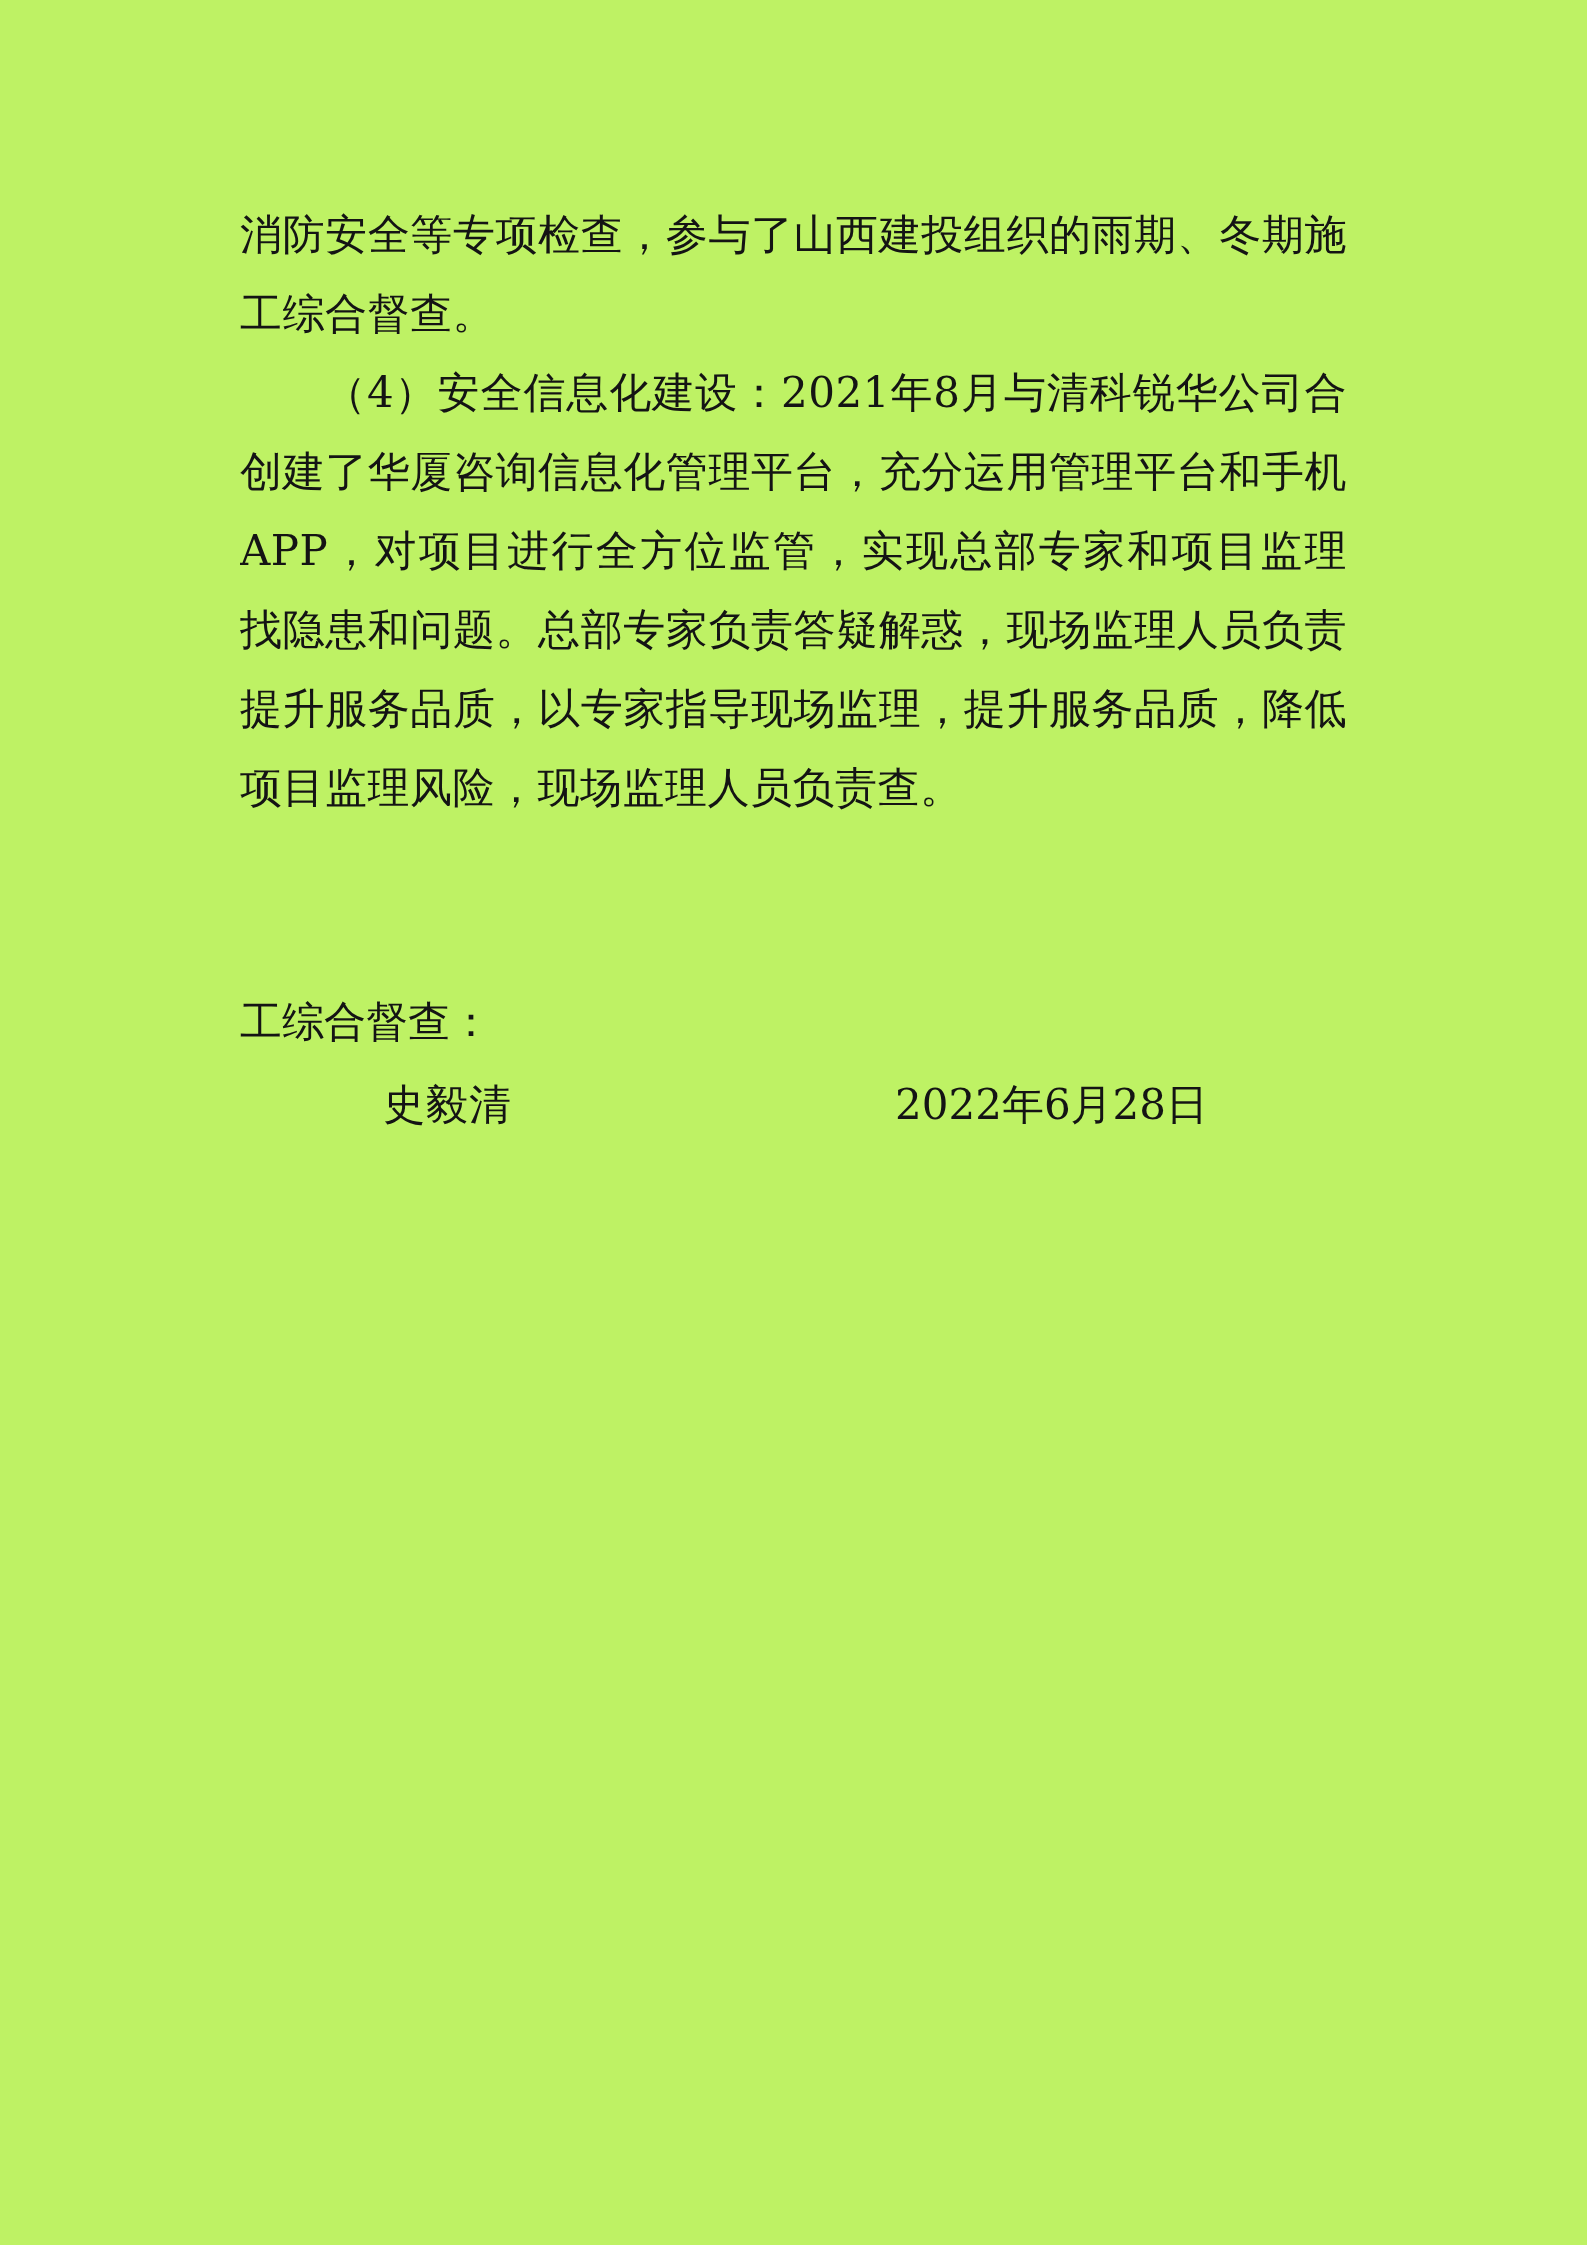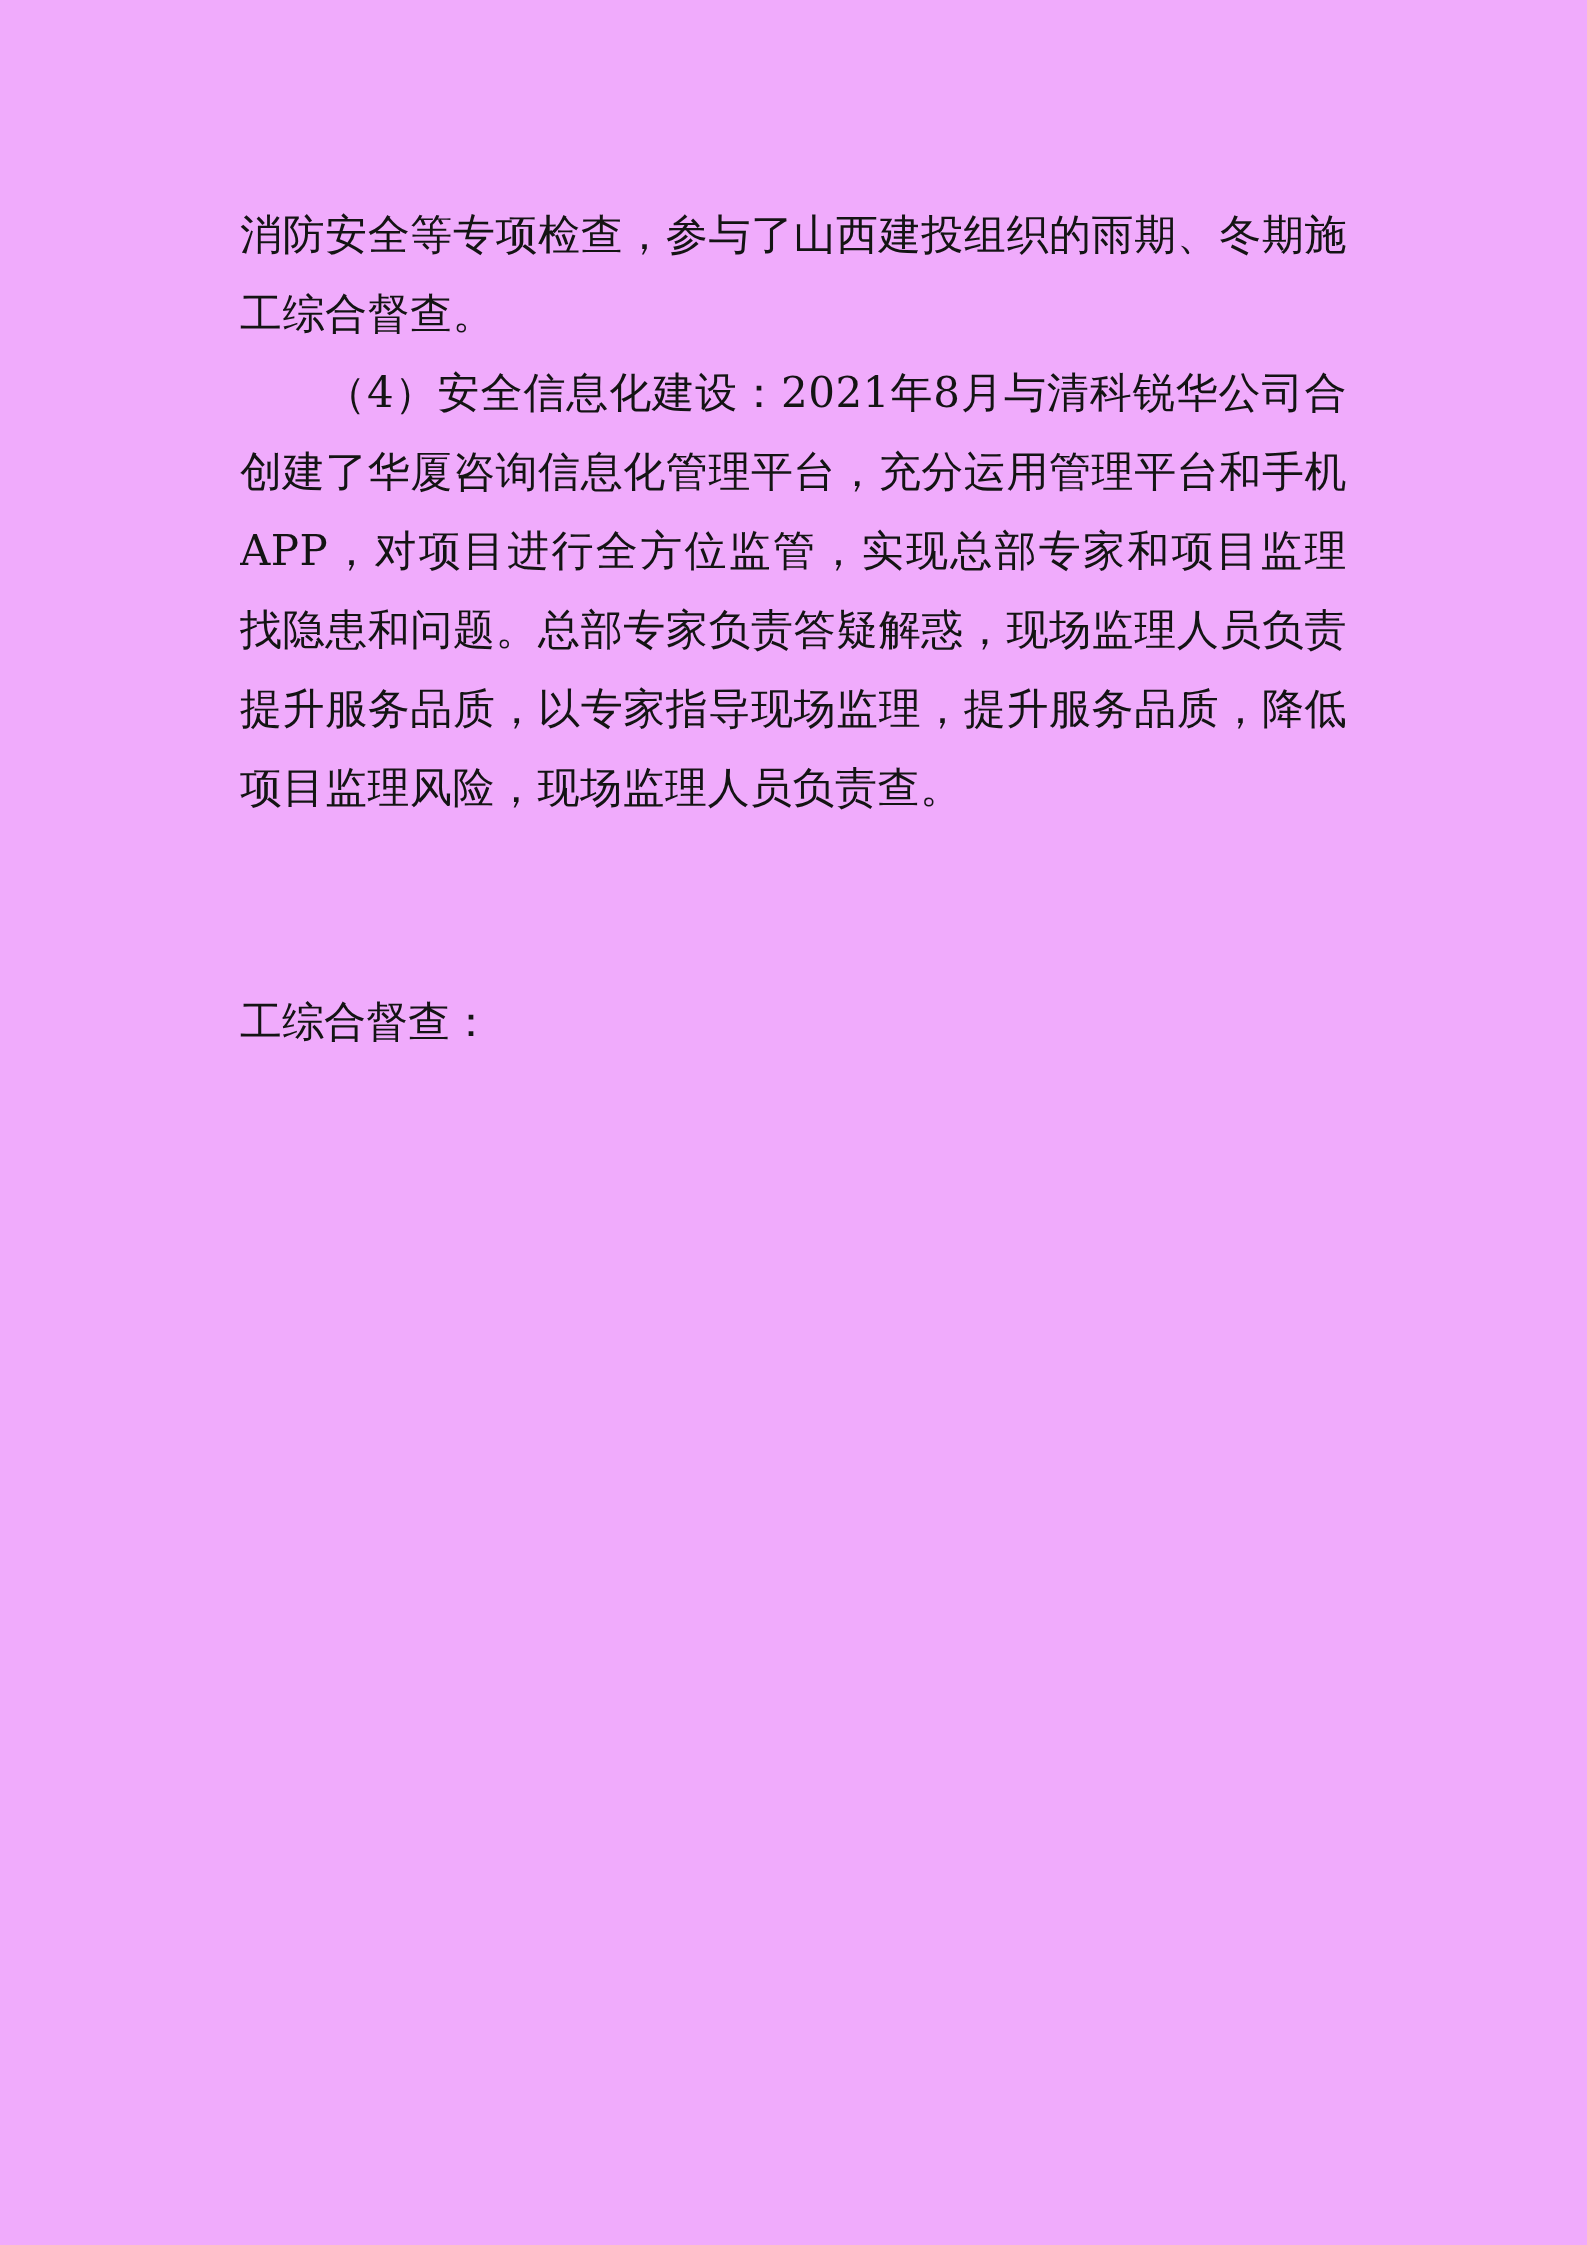--- a/index.html
+++ b/index.html
@@ -11,21 +11,21 @@
     width: 1587px;
     height: 2245px;
     position: relative;
     overflow: hidden;
     font-family: "DejaVu Serif", "Liberation Serif", serif;
     color: #141414;
   }
   .page {
     position: absolute;
     inset: 0;
-    background: #f0abfc;
+    background: #bef264;
     text-decoration: underline;
   }
   .content {
     position: absolute;
     left: 240px;
     top: 195px;
     width: 1107px;
   }
   .line {
     font-size: 42px;
@@ -93,16 +93,20 @@
     </div>
 
   </div>
 
   <div class="signature">
 
     <div class="sig-row sig-row-1">
       <span>工综合督查：</span>
     </div>
 
+    <div class="sig-row sig-row-2">
+      <span class="sig-name">史毅清</span>
+      <span class="sig-date">2022年6月28日</span>
+    </div>
 
   </div>
 
 </div>
 
 </body></html>

